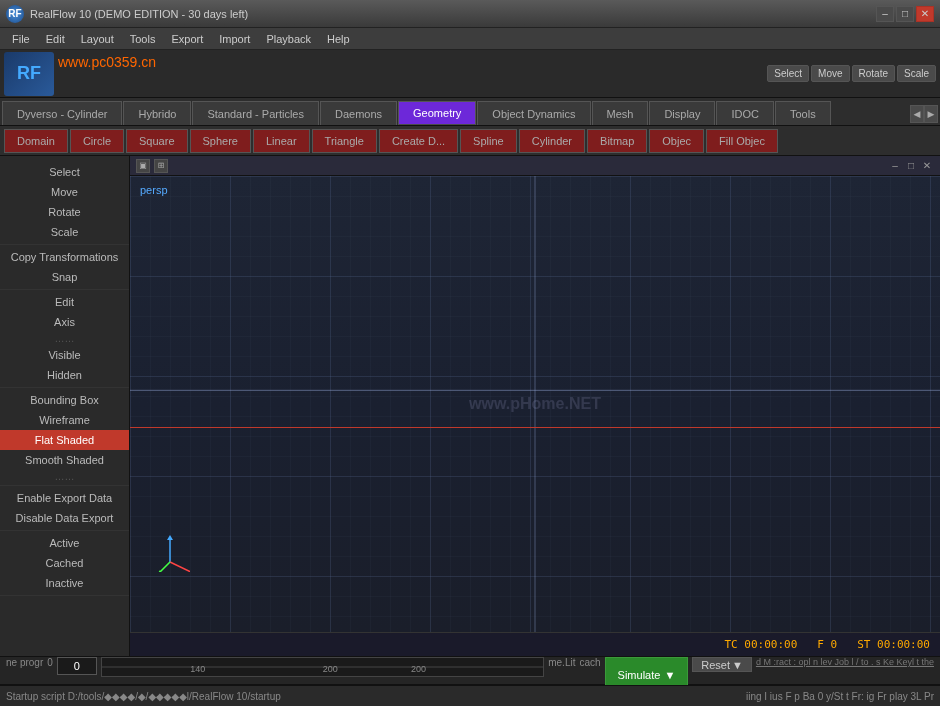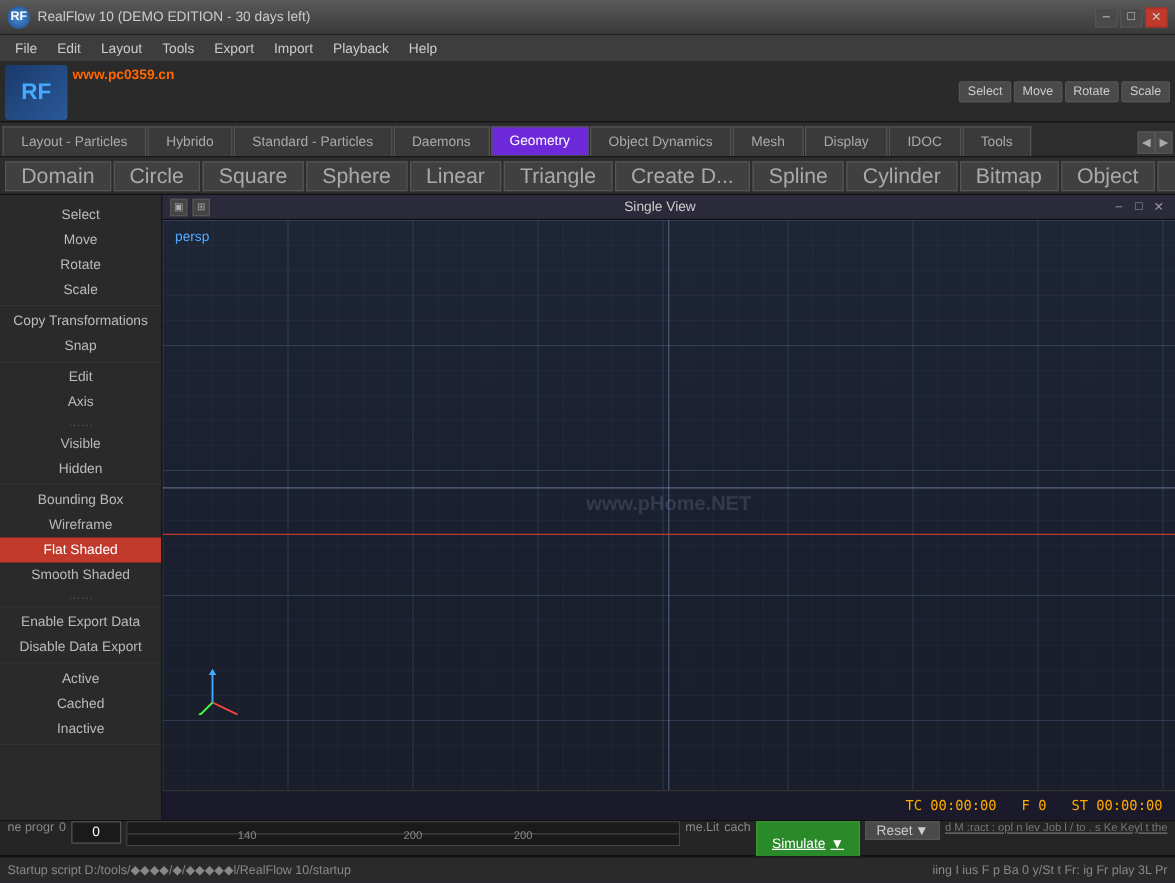--- a/index.html
+++ b/index.html
@@ -99,22 +99,22 @@
       color: #4af;
       font-size: 18px;
       font-weight: bold;
       border-radius: 3px;
     }
     #logo-url {
       position: absolute;
       left: 58px;
       top: 4px;
       color: #f60;
-      font-size: 11px;
-      font-weight: bold;
+      font-size: 14px;
+      font-weight: normal;
     }
     #toolbar-right {
       margin-left: auto;
       display: flex;
       align-items: center;
       gap: 2px;
     }
     .tool-btn {
       padding: 2px 6px;
       background: #4a4a4a;
@@ -179,23 +179,23 @@
       background: #2d2d2d;
       display: flex;
       align-items: center;
       padding: 0 4px;
       border-bottom: 1px solid #111;
       gap: 2px;
       overflow: hidden;
     }
     .tool-tab {
       padding: 3px 12px;
-      font-size: 17px;
+      font-size: 11px;
       color: #aaa;
-      background: #404040;
+      background: #7f1d1d;
       border: 1px solid #555;
       cursor: pointer;
       white-space: nowrap;
       height: 24px;
       display: flex;
       align-items: center;
     }
 
     
     #main {
@@ -383,21 +383,20 @@
       background: #2a8a2a;
       color: #fff;
       border: 1px solid #3a9a3a;
       padding: 2px 12px;
       font-size: 11px;
       cursor: pointer;
       height: 36px;
       display: flex;
       align-items: center;
       gap: 4px;
-      text-decoration: underline;
     }
     .reset-btn {
       background: #4a4a4a;
       color: #ccc;
       border: 1px solid #555;
       padding: 2px 8px;
       font-size: 11px;
       cursor: pointer;
       height: 15px;
       display: flex;
@@ -459,21 +458,21 @@
   <div id="logo-url">www.pc0359.cn</div>
   <div id="toolbar-right">
     <span class="tool-btn">Select</span>
     <span class="tool-btn">Move</span>
     <span class="tool-btn">Rotate</span>
     <span class="tool-btn">Scale</span>
   </div>
 </div>
 
 <div id="tab-bar">
-  <div class="tab">Layout - Particles</div>
+  <div class="tab">Dyverso - Cylinder</div>
   <div class="tab">Hybrido</div>
   <div class="tab">Standard - Particles</div>
   <div class="tab">Daemons</div>
   <div class="tab active">Geometry</div>
   <div class="tab">Object Dynamics</div>
   <div class="tab">Mesh</div>
   <div class="tab">Display</div>
   <div class="tab">IDOC</div>
   <div class="tab">Tools</div>
   <div class="tab-arrows">
@@ -486,21 +485,21 @@
   <div class="tool-tab">Domain</div>
   <div class="tool-tab">Circle</div>
   <div class="tool-tab">Square</div>
   <div class="tool-tab">Sphere</div>
   <div class="tool-tab">Linear</div>
   <div class="tool-tab">Triangle</div>
   <div class="tool-tab">Create D...</div>
   <div class="tool-tab">Spline</div>
   <div class="tool-tab">Cylinder</div>
   <div class="tool-tab">Bitmap</div>
-  <div class="tool-tab">Object</div>
+  <div class="tool-tab">Objec</div>
   <div class="tool-tab">Fill Objec</div>
 </div>
 
 <div id="main" style="height: 500px;">
 
   <div id="sidebar">
     <div class="sidebar-section">
       <div class="sidebar-item">Select</div>
       <div class="sidebar-item">Move</div>
       <div class="sidebar-item">Rotate</div>
@@ -534,21 +533,20 @@
       <div class="sidebar-item">Inactive</div>
     </div>
   </div>
 
   <div id="viewport-container">
     <div id="viewport-header">
       <div id="viewport-header-left">
         <div class="vp-icon">▣</div>
         <div class="vp-icon">⊞</div>
       </div>
-      <div id="viewport-title">Single View</div>
       <div id="viewport-controls">
         <div class="vp-ctrl">–</div>
         <div class="vp-ctrl">□</div>
         <div class="vp-ctrl">✕</div>
       </div>
     </div>
 
     <div id="viewport">
       
       <svg class="grid-svg" xmlns="http://www.w3.org/2000/svg">

